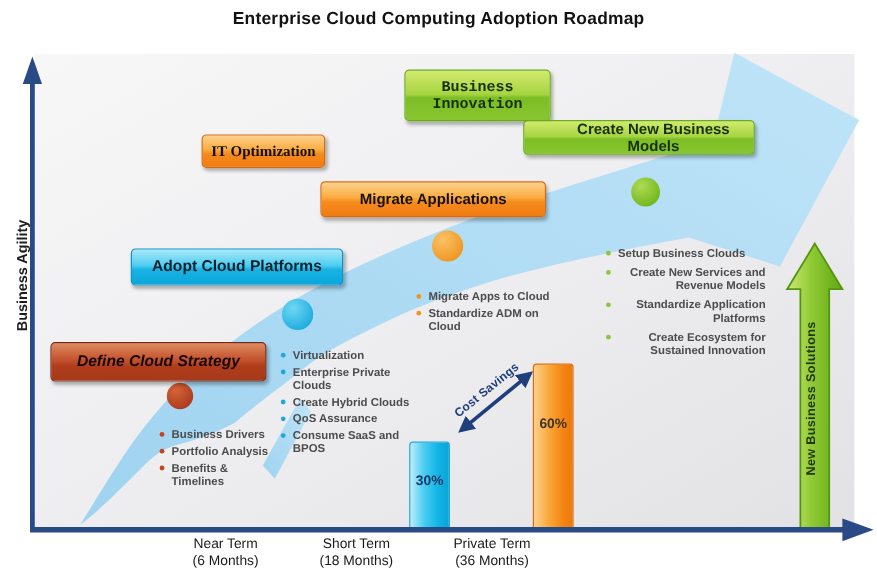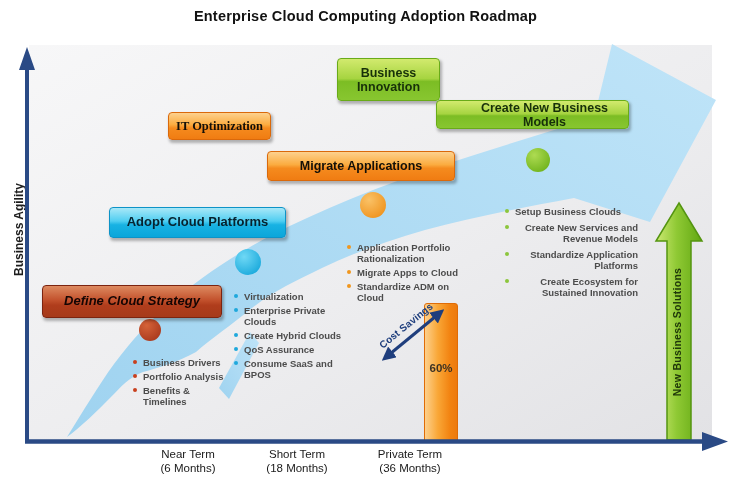--- a/index.html
+++ b/index.html
@@ -20,21 +20,21 @@
 
   .box {
     position:absolute; display:flex; align-items:center; justify-content:center;
     text-align:center; font-weight:bold; border-radius:4px; line-height:1.12;
     box-shadow:1.5px 2.5px 3px rgba(0,0,0,.28); padding:2px 4px;
   }
   .box.green  { background:linear-gradient(#d2ea6e,#a6d440 48%,#7cbd24 55%,#88c630); border:1px solid #69ab18; color:#173009; font-size:12.5px; }
   .box.orange { background:linear-gradient(#fdd18e,#fbac40 45%,#f58b1e 58%,#f07c12); border:1px solid #da690b; color:#141008; font-size:12.5px; }
   .box.cyan   { background:linear-gradient(#a8e8f8,#50cef1 45%,#18b2e3 58%,#0ba6da); border:1px solid #0d93c7; color:#07222e; font-size:13px; }
   .box.rust   { background:linear-gradient(#dd8a60,#c3522d 45%,#b03d1c 62%,#a63a1a); border:1px solid #7c2410; color:#150503; font-size:13px;font-style:italic; }
-  #box-innovation { left:337px; top:58px;  width:103px; height:43px; }
+  #box-innovation { left:337px; top:58px;  width:122px; height:43px;font-family:Liberation Mono, monospace; }
   #box-models     { left:436px; top:100px; width:193px; height:29px;padding-left:28px; }
   #box-itopt      { left:168px; top:112px; width:103px; height:28px;font-family:Liberation Serif, serif; }
   #box-migrate    { left:267px; top:151px; width:188px; height:30px; }
   #box-adopt      { left:109px; top:207px; width:177px; height:31px; }
   #box-define     { left:42px;  top:285px; width:180px; height:33px; }
 
   .bcol { position:absolute; }
   .bitem { display:flex; margin-bottom:3px; font-size:9.5px; font-weight:bold; color:#4c4c4c; line-height:11px; }
   .bdot { width:4px; height:4px; border-radius:50%; margin:3px 6px 0 0; flex:0 0 auto; }
   #bcol-1 { left:133px; top:357px; width:102px; }
@@ -42,23 +42,23 @@
   #bcol-3 { left:347px; top:242px; width:122px; }
   #bcol-4 { left:505px; top:206px; width:133px;text-align:right; }
   #bcol-4 .bitem { margin-bottom:5px; }
   .bdot.c1 { background:#c8401e; } .bdot.c2 { background:#1fa8dc; }
   .bdot.c3 { background:#f0961e; } .bdot.c4 { background:#8cc63c; }
 
   .bar { position:absolute; width:34px; border-radius:3px 3px 0 0; text-align:center; font-weight:bold; font-size:11.5px; }
   #bar-short  { left:341px; top:368px; height:73px;
     background:linear-gradient(90deg,#bceefb,#4bcdf1 35%,#10b4e6 72%,#0aa5d6);
     border:1px solid #1fa8d6; color:#17386b; padding-top:26px; }
-  #bar-medium { left:424px; top:303px; height:138px;
+  #bar-medium { left:444px; top:303px; height:138px;
     background:linear-gradient(90deg,#fdd08c,#f9a737 40%,#f28311 78%,#ed7a0e);
-    border:1px solid #e06c06; color:#3d3223; padding-top:58px; }
+    border:1px solid #e06c06; color:#3d3223; padding-top:44px; }
 
   #y-label {
     position:absolute; left:-31px; top:222px; width:100px; height:15px; text-align:center;
     transform:rotate(-90deg); font-size:12px; font-weight:bold; color:#1d1d1d;
   }
   #nbs-label {
     position:absolute; left:568px; top:324px; width:221px; height:16px; text-align:center;
     transform:rotate(-90deg); font-size:10.5px; font-weight:bold; color:#21380a; letter-spacing:.3px;
   }
   #cost-label {
@@ -175,24 +175,20 @@
         <span>QoS Assurance</span>
       </div>
     <div class="bitem">
         <span class="bdot c2"></span>
         <span>Consume SaaS and BPOS</span>
       </div>
   </div>
   <div class="bcol" id="bcol-3">
     <div class="bitem">
         <span class="bdot c3"></span>
-        <span>Application Portfolio Rationalization</span>
-      </div>
-    <div class="bitem">
-        <span class="bdot c3"></span>
         <span>Migrate Apps to Cloud</span>
       </div>
     <div class="bitem">
         <span class="bdot c3"></span>
         <span>Standardize ADM on Cloud</span>
       </div>
   </div>
   <div class="bcol" id="bcol-4">
     <div class="bitem">
         <span class="bdot c4"></span>
@@ -205,20 +201,21 @@
     <div class="bitem">
         <span class="bdot c4"></span>
         <span>Standardize Application Platforms</span>
       </div>
     <div class="bitem">
         <span class="bdot c4"></span>
         <span>Create Ecosystem for Sustained Innovation</span>
       </div>
   </div>
 
+  <div class="bar" id="bar-short">30%</div>
   <div class="bar" id="bar-medium">60%</div>
   <div id="cost-label">Cost Savings</div>
   <div id="nbs-label">New Business Solutions</div>
 
   <svg width="731" height="485" viewBox="0 0 731 485">
     <defs>
       <marker id="mArrow" viewBox="0 0 10 10" refX="7" refY="5" markerWidth="4.6" markerHeight="4.6" orient="auto-start-reverse">
         <path d="M0,0 L10,5 L0,10 z" fill="#1f3e7d"></path>
       </marker>
     </defs>

